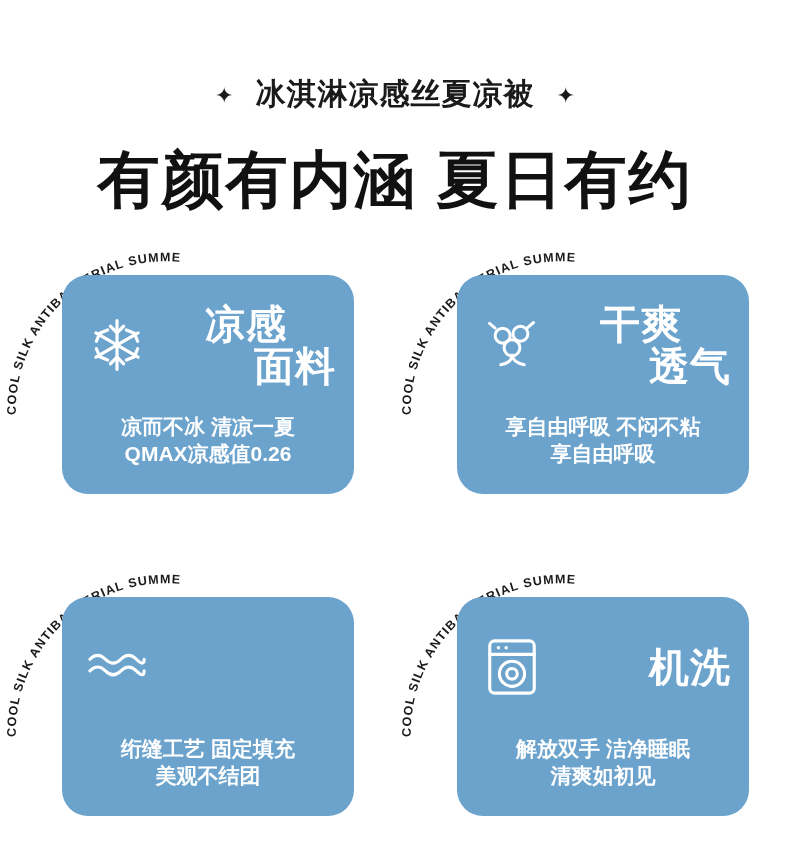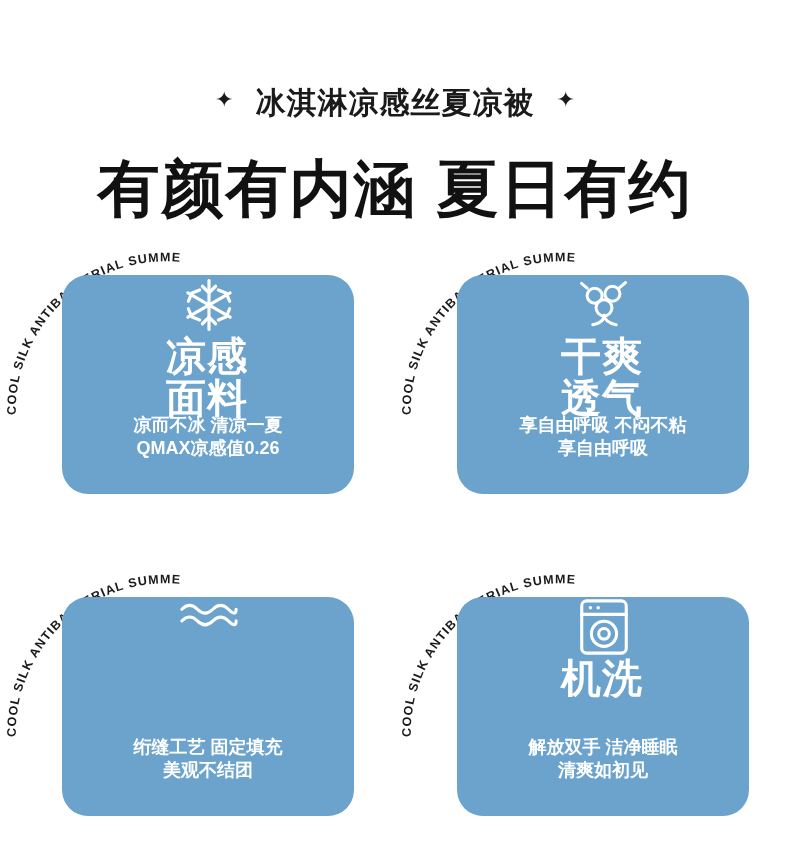--- a/index.html
+++ b/index.html
@@ -30,21 +30,20 @@
     display: flex;
     align-items: center;
     justify-content: center;
     gap: 22px;
   }
   .subtitle {
     font-size: 30px;
     font-weight: 700;
     letter-spacing: 1px;
     color: #1a1a1a;
-    margin-top: 9px;
   }
   .sparkle {
     font-size: 22px;
     color: #1a1a1a;
     line-height: 1;
     transform: translateY(1px);
   }
   .main-title {
     margin-top: 32px;
     font-size: 62px;
@@ -101,21 +100,20 @@
     box-sizing: border-box;
     padding: 0;
     overflow: hidden;
   }
   .card-top {
     display: flex;
     align-items: center;
     height: 139px;
     padding: 0 14px 0 16px;
     box-sizing: border-box;
-    flex-direction: column;
   }
   .card-icon {
     width: 78px;
     min-width: 78px;
     display: flex;
     align-items: center;
     justify-content: center;
     color: #ffffff;
   }
   .card-heading {
@@ -128,21 +126,21 @@
     letter-spacing: 1px;
     padding-right: 4px;
   }
   .card-heading .l2 {
     display: block;
     text-align: right;
   }
   .card-desc {
     text-align: center;
     color: #ffffff;
-    font-size: 18px;
+    font-size: 21px;
     font-weight: 700;
     line-height: 1.28;
     padding: 0 10px;
   }
   .card-desc .l2 {
     display: block;
   }
 
   svg.icon {
     display: block;

